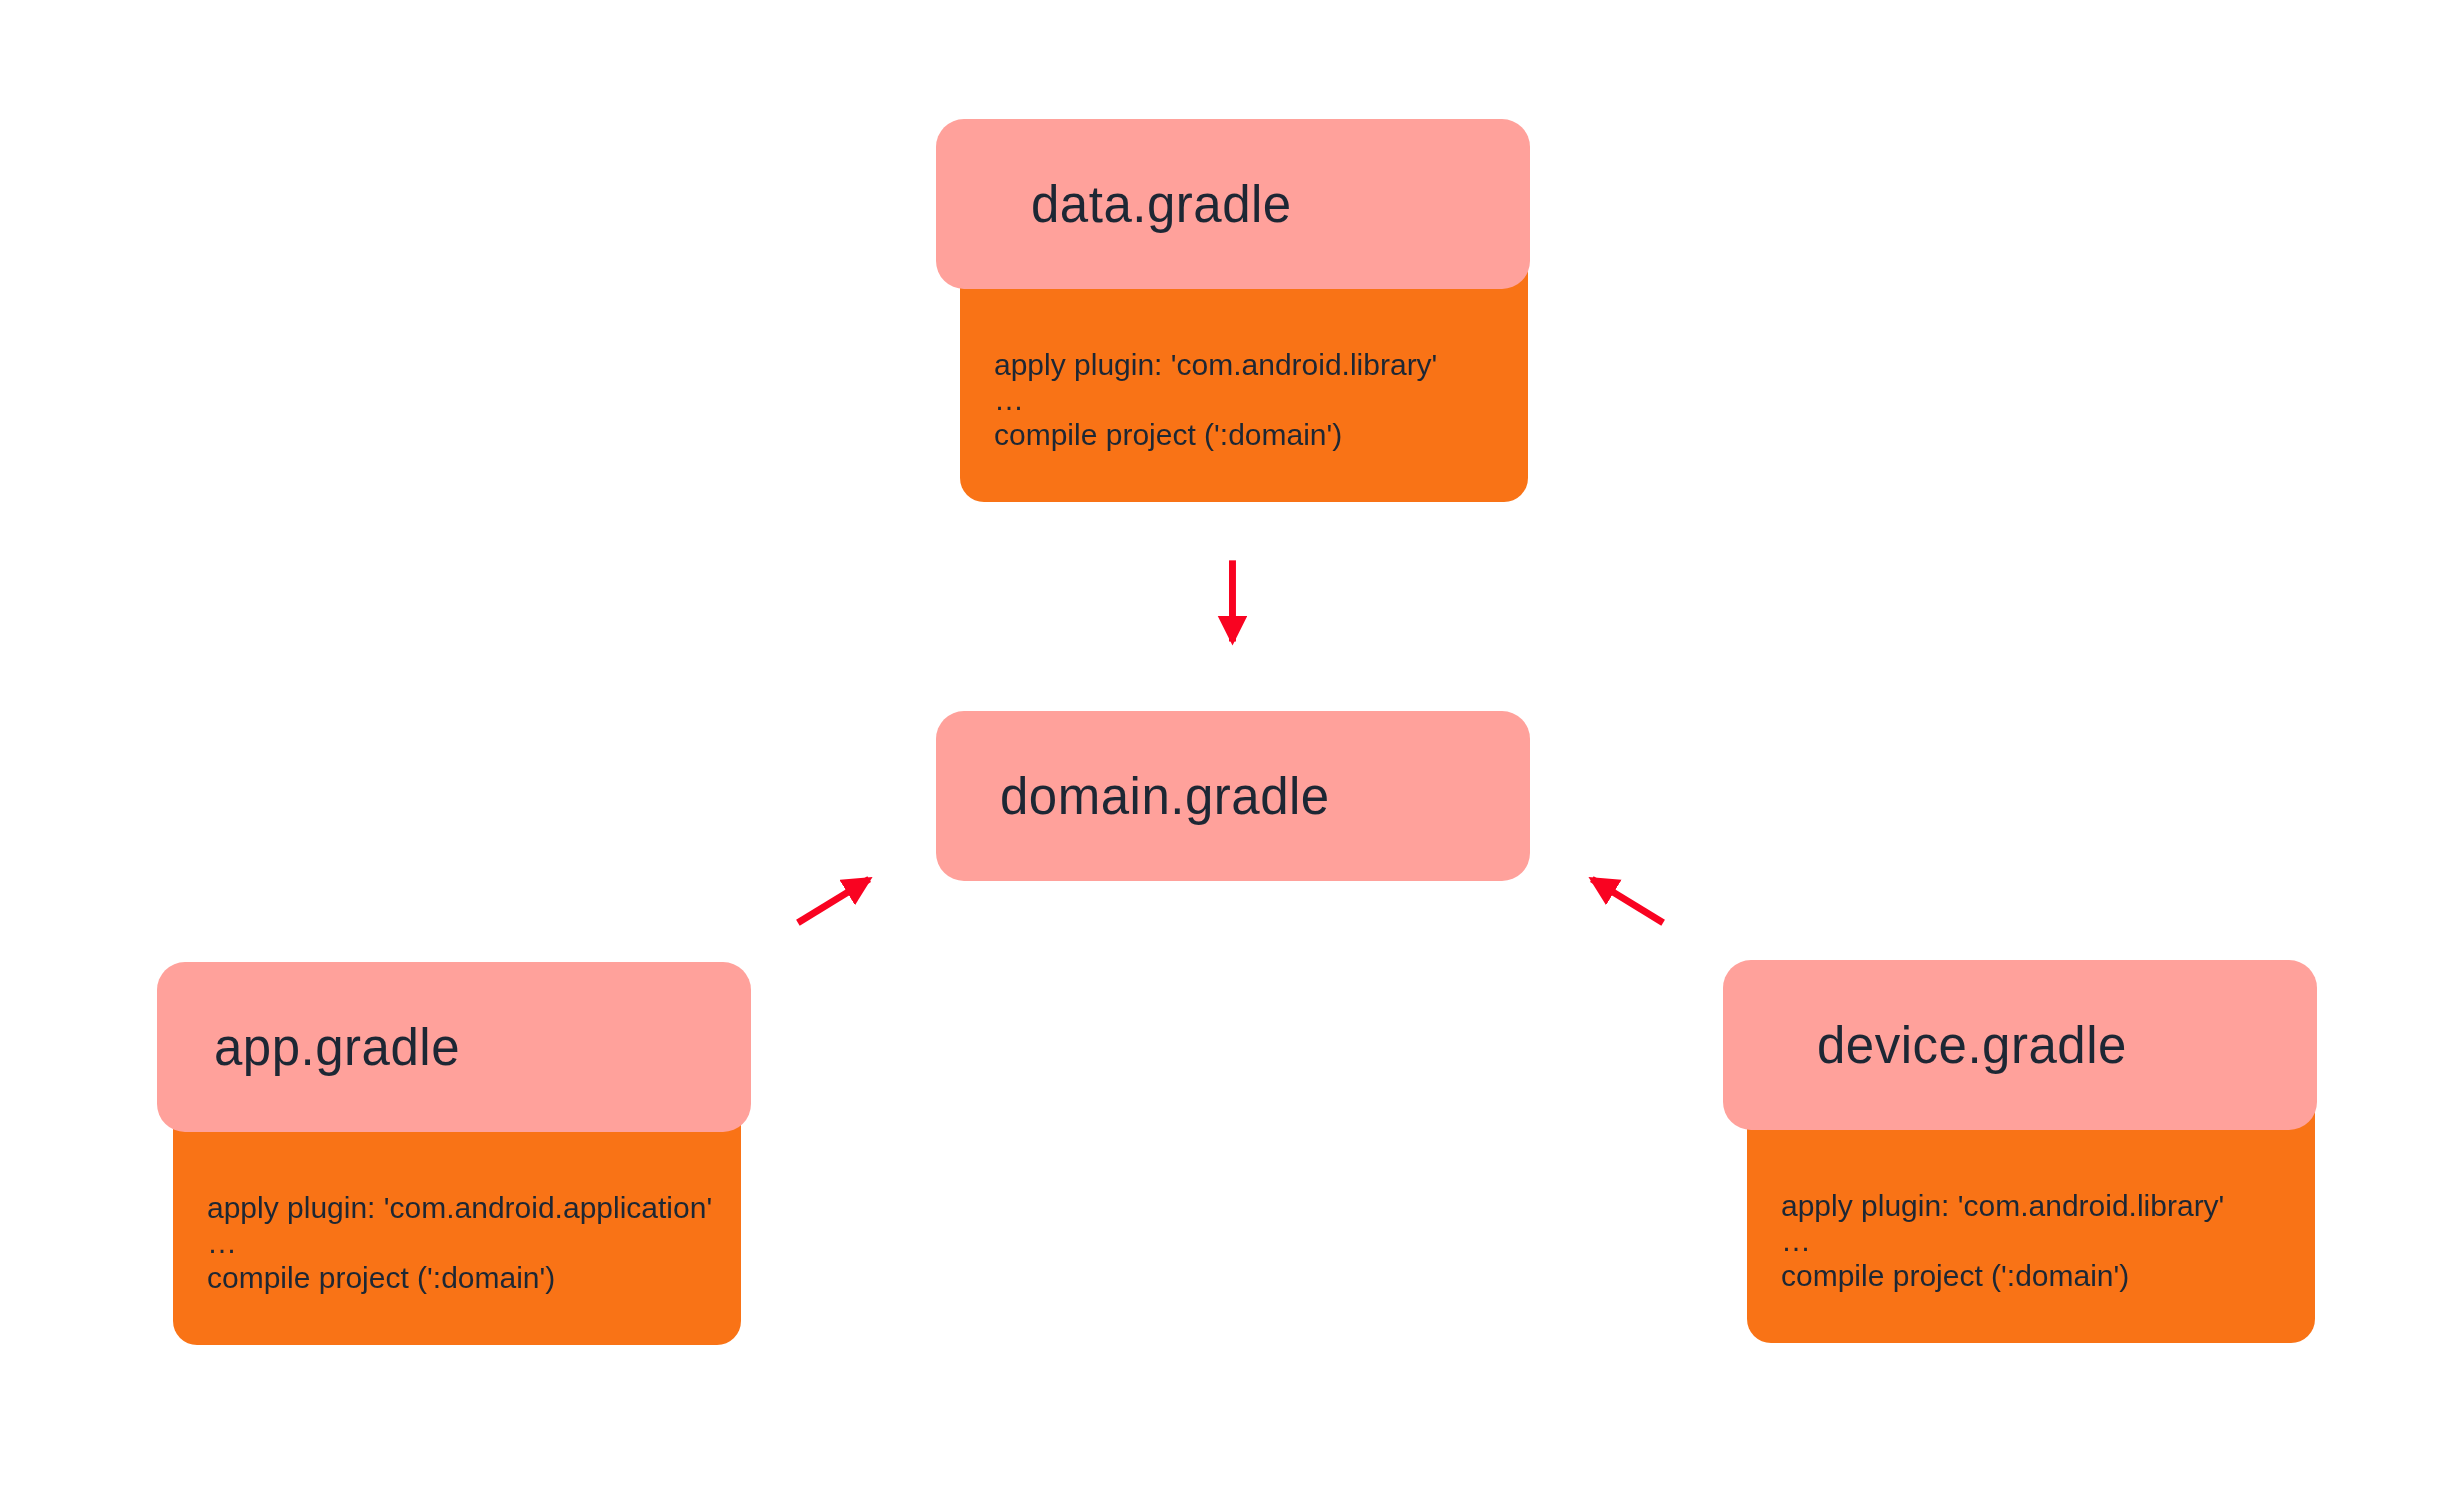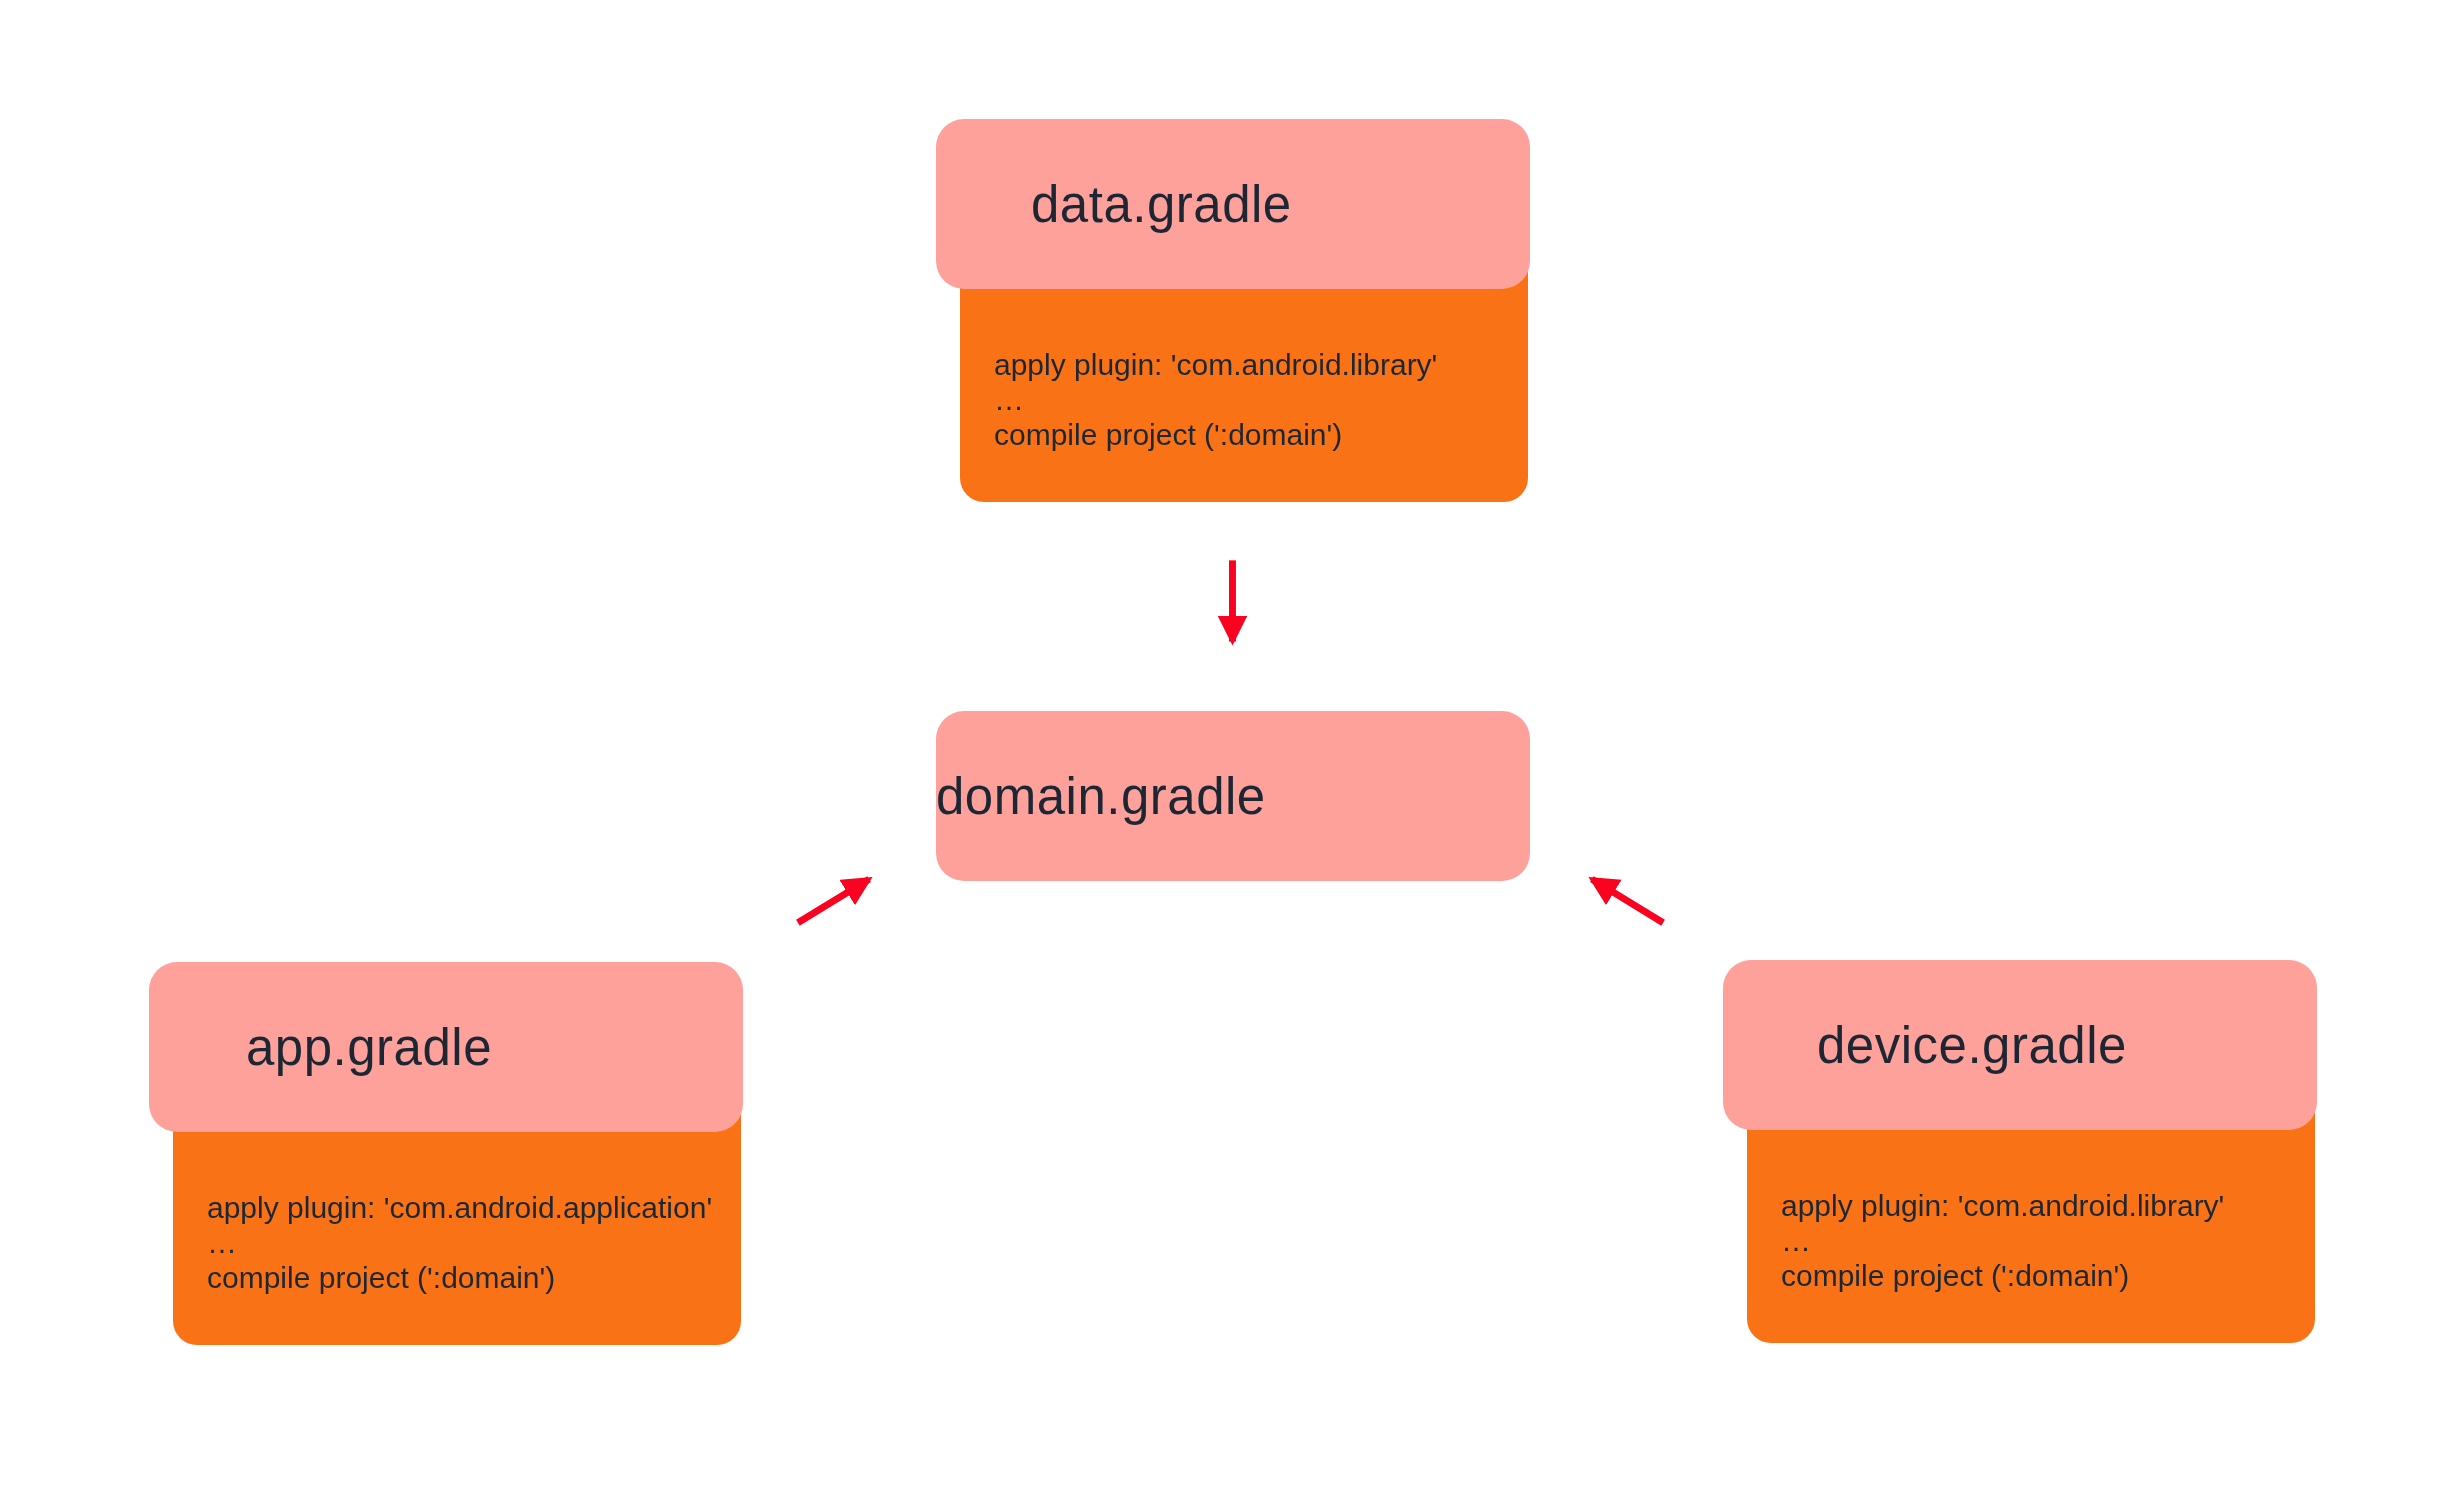--- a/index.html
+++ b/index.html
@@ -40,22 +40,22 @@
     font-size:30px;
     line-height:35px;
     color:#1d2734;
     white-space:nowrap;
   }
   .card-data{left:936px;top:119px;}
   .card-domain{left:936px;top:711px;}
   .card-app{left:149px;top:962px;}
   .card-device{left:1723px;top:960px;}
   .card-data .card-header{padding-left:95px;}
-  .card-app .card-header{padding-left:97px;}
-  .card-domain .card-header{}
+  .card-app .card-header{padding-left:57px;margin-left:8px;}
+  .card-domain .card-header{padding-left:64px;}
   .card-device .card-header{padding-left:94px;}
   .arrow-layer{
     position:absolute;left:0;top:0;width:2463px;height:1485px;
     z-index:3;
     pointer-events:none;
   }
 </style>
 </head>
 <body>
 

